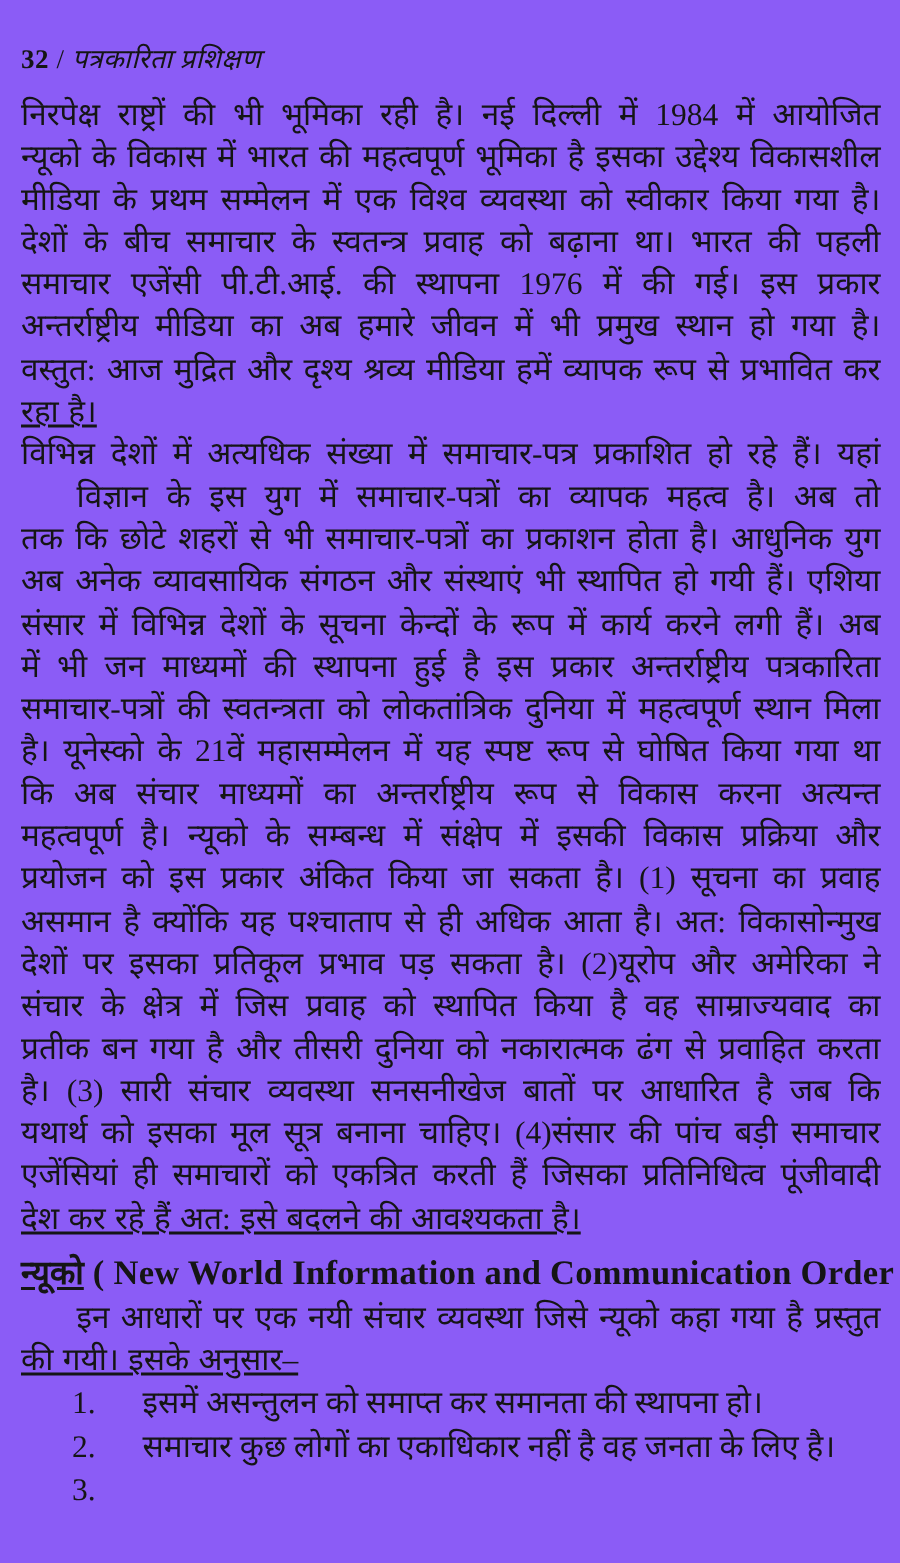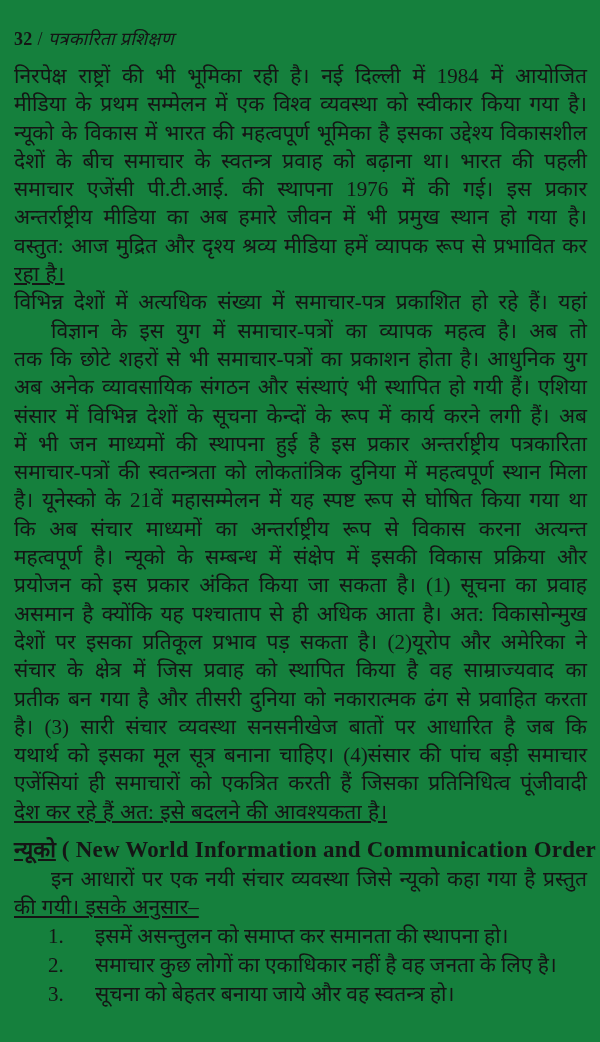--- a/index.html
+++ b/index.html
@@ -8,21 +8,21 @@
     background: #ffffff;
     color: #151515;
     font-family: "Liberation Serif", "DejaVu Serif", serif;
     -webkit-font-smoothing: antialiased;
   }
   .page {
     box-sizing: border-box;
     width: 600px; height: 1042px;
     padding: 28px 13px 0 14px;
     overflow: hidden;
-    background: #15803d;
+    background: #8b5cf6;
   }
   .running-header {
     font-size: 18px;
     line-height: 22px;
     margin-bottom: 12px;
     letter-spacing: 0.3px;
     white-space: nowrap;
   }
   .running-header .pgnum { font-weight: 600; }
   .running-header .sep { padding: 0 5px; }
@@ -61,22 +61,22 @@
 <body>
 
 <div class="page">
 
   <div class="running-header">
     <span class="pgnum">32</span><span class="sep">/</span><span class="htitle">पत्रकारिता प्रशिक्षण</span>
   </div>
 
   <div class="para">
       <div class="tline">निरपेक्ष राष्ट्रों की भी भूमिका रही है। नई दिल्ली में 1984 में आयोजित</div>
+      <div class="tline">न्यूको के विकास में भारत की महत्वपूर्ण भूमिका है इसका उद्देश्य विकासशील</div>
       <div class="tline">मीडिया के प्रथम सम्मेलन में एक विश्व व्यवस्था को स्वीकार किया गया है।</div>
-      <div class="tline">न्यूको के विकास में भारत की महत्वपूर्ण भूमिका है इसका उद्देश्य विकासशील</div>
       <div class="tline">देशों के बीच समाचार के स्वतन्त्र प्रवाह को बढ़ाना था। भारत की पहली</div>
       <div class="tline">समाचार एजेंसी पी.टी.आई. की स्थापना 1976 में की गई। इस प्रकार</div>
       <div class="tline">अन्तर्राष्ट्रीय मीडिया का अब हमारे जीवन में भी प्रमुख स्थान हो गया है।</div>
       <div class="tline">वस्तुत: आज मुद्रित और दृश्य श्रव्य मीडिया हमें व्यापक रूप से प्रभावित कर</div>
       <div class="tline tlast">रहा है।</div>
     </div>
 
   <div class="para">
       <div class="tline">विभिन्न देशों में अत्यधिक संख्या में समाचार-पत्र प्रकाशित हो रहे हैं। यहां</div>
       <div class="tline tindent">विज्ञान के इस युग में समाचार-पत्रों का व्यापक महत्व है। अब तो</div>
@@ -113,17 +113,16 @@
     <li class="nitem">
       <span class="nnum">1.</span>
       <span class="ntext">इसमें असन्तुलन को समाप्त कर समानता की स्थापना हो।</span>
     </li>
     <li class="nitem">
       <span class="nnum">2.</span>
       <span class="ntext">समाचार कुछ लोगों का एकाधिकार नहीं है वह जनता के लिए है।</span>
     </li>
     <li class="nitem">
       <span class="nnum">3.</span>
-      <span class="ntext">सूचना को बेहतर बनाया जाये और वह स्वतन्त्र हो।</span>
     </li>
   </ol>
 
 </div>
 
 </body></html>

